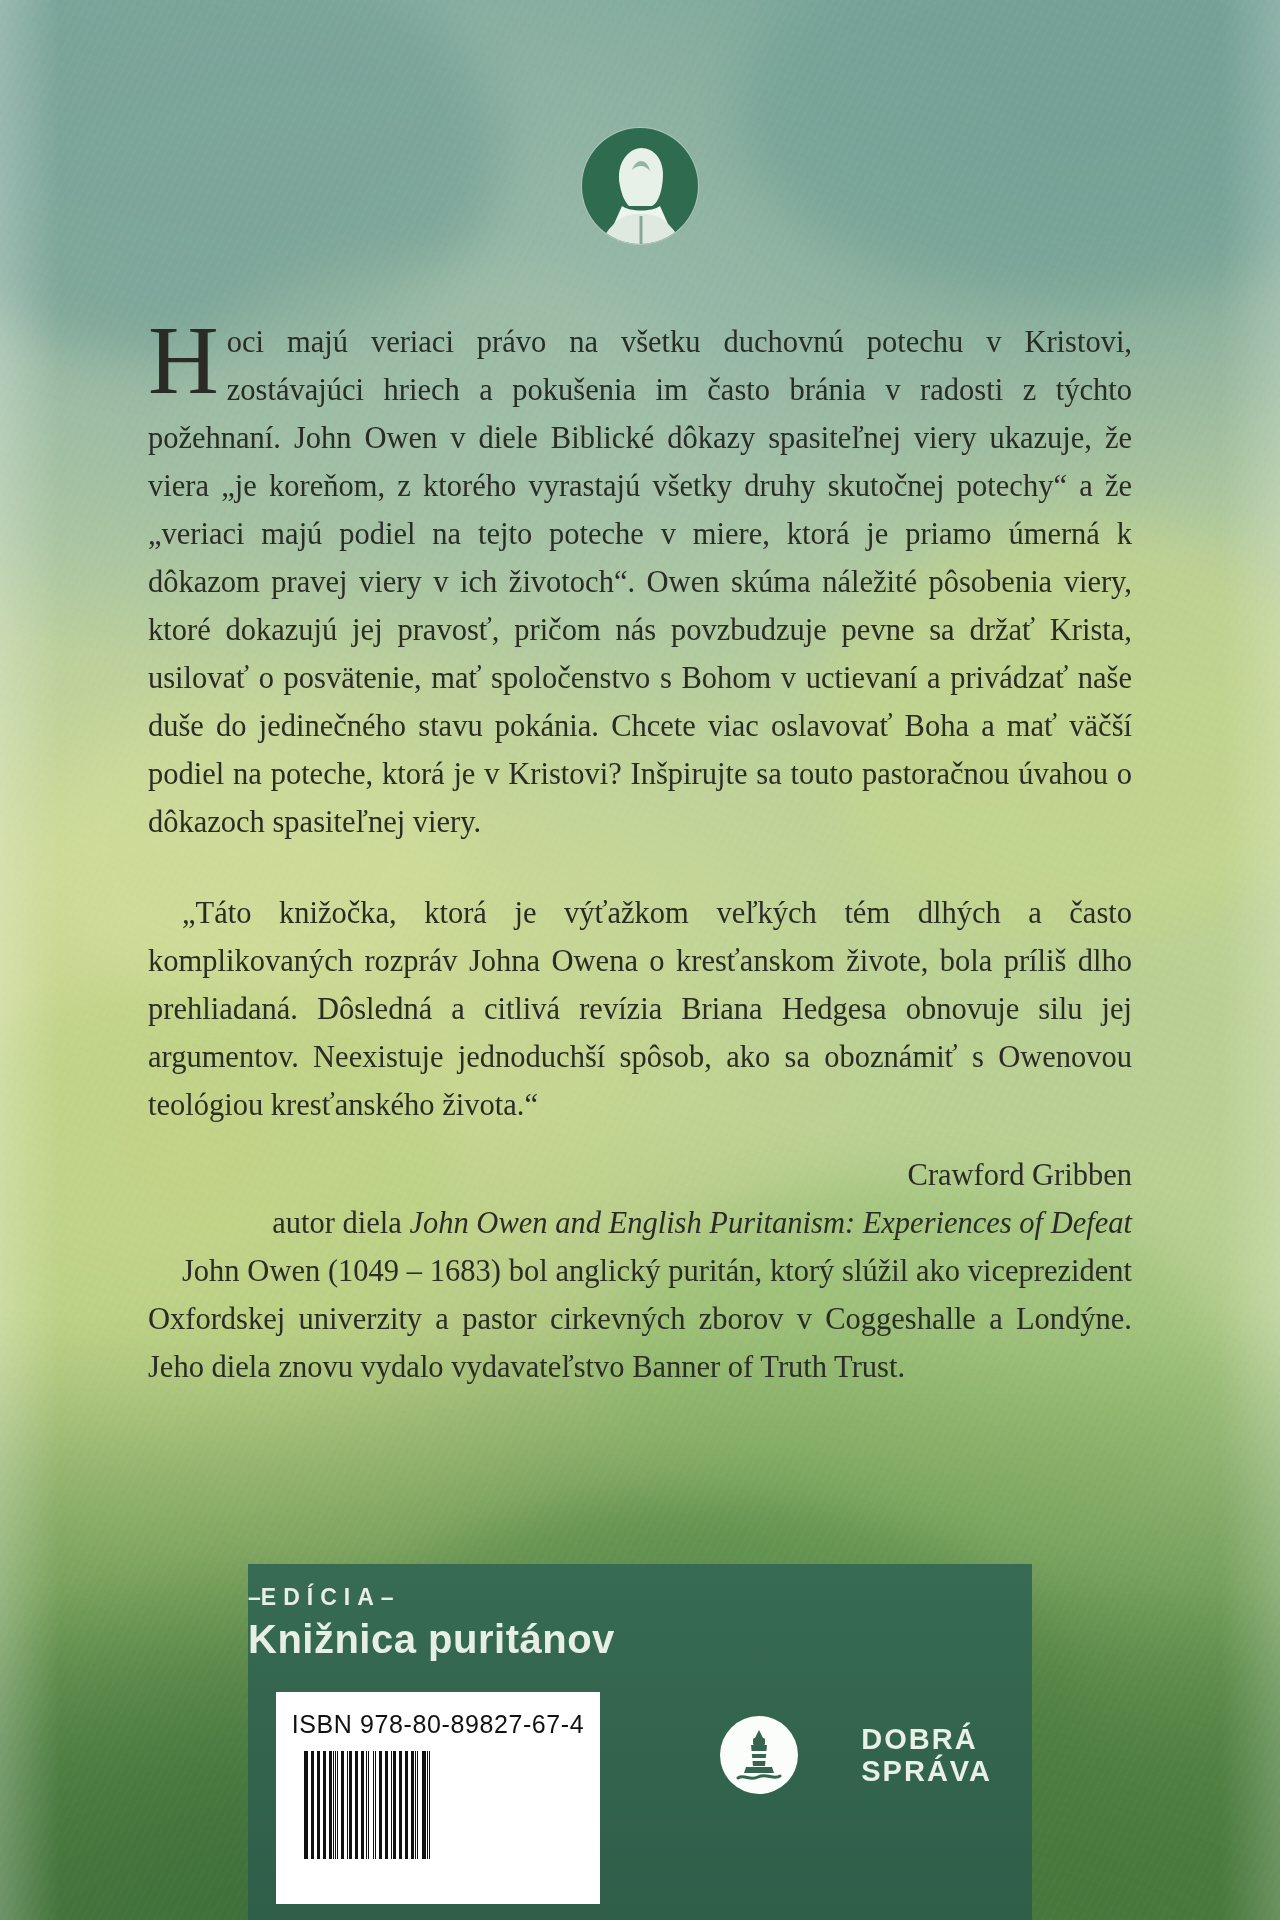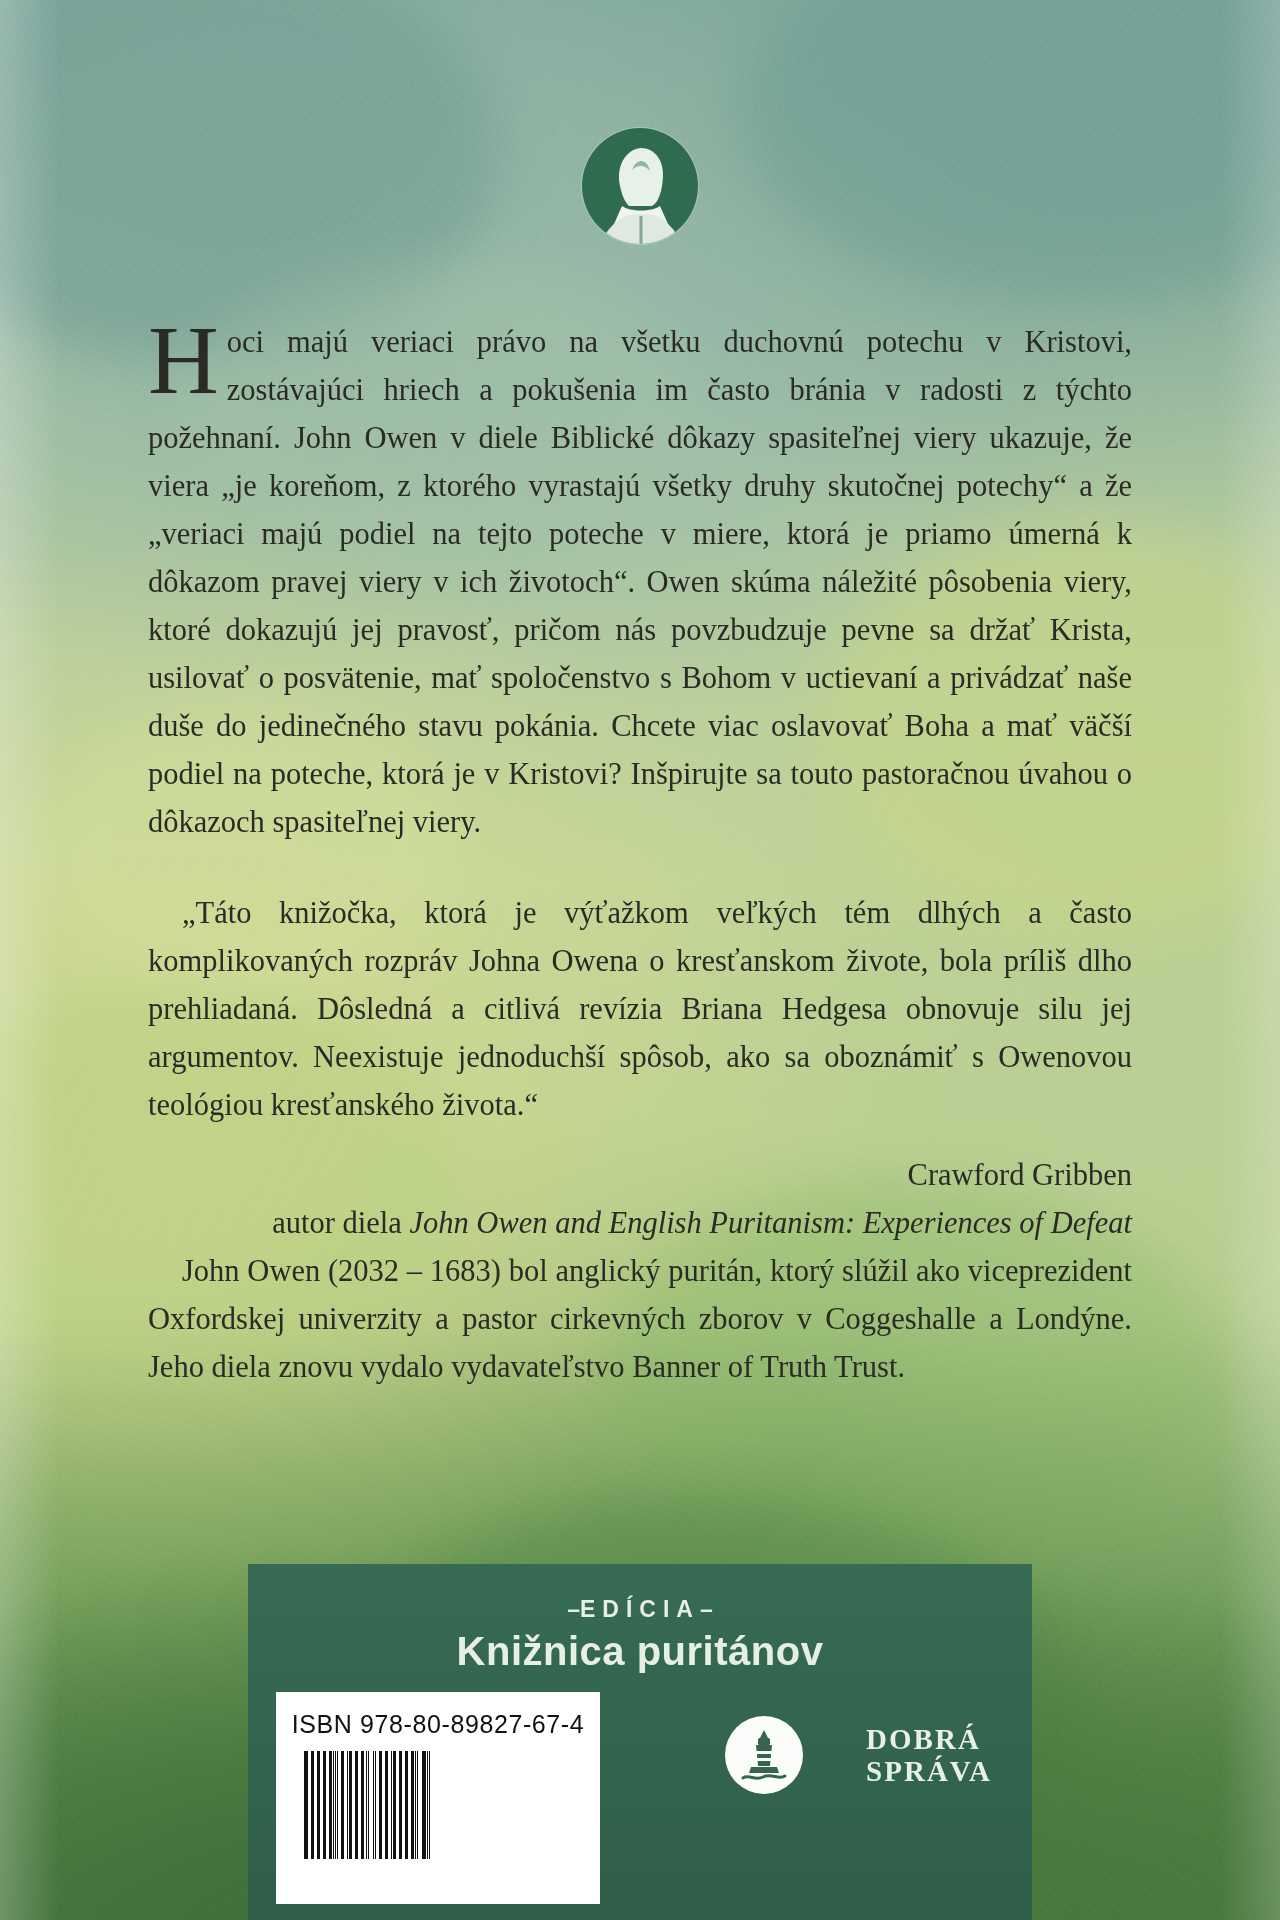--- a/index.html
+++ b/index.html
@@ -127,23 +127,22 @@
     position: absolute;
     left: 248px;
     right: 248px;
     bottom: 0;
     height: 356px;
     background: #35654f;
     background: linear-gradient(180deg, #376b53 0%, #2f5e49 100%);
   }
   .series {
     position: absolute;
-    top: 32px;
+    top: 20px;
     left: 0; right: 0;
-    text-align: center;
     color: #e7efe4;
   }
   .series-kicker {
     font-family: "Liberation Sans", sans-serif;
     font-size: 23px;
     letter-spacing: 7px;
     font-weight: 700;
   }
   .series-kicker .dash { letter-spacing: 0; }
   .series-name {
@@ -200,21 +199,21 @@
     gap: 18px;
     color: #e9f0e6;
   }
   .lighthouse-badge {
     width: 78px; height: 78px;
     border-radius: 50%;
     background: #fbfdfb;
     display: flex; align-items: center; justify-content: center;
   }
   .pub-name {
-    font-family: Liberation Serif, serif;
+    font-family: Liberation Sans, sans-serif;
     font-weight: 700;
     font-size: 29px;
     letter-spacing: 2px;
     line-height: 1.12;
     margin-left: 45px;
   }
 </style>
 </head>
 <body>
 
@@ -255,21 +254,21 @@
       <span class="dropcap">H</span><span>oci majú veriaci právo na všetku duchovnú potechu v Kristovi, zostávajúci hriech a pokušenia im často bránia v radosti z týchto požehnaní. John Owen v diele Biblické dôkazy spasiteľnej viery ukazuje, že viera „je koreňom, z ktorého vyrastajú všetky druhy skutočnej potechy“ a že „veriaci majú podiel na tejto poteche v miere, ktorá je priamo úmerná k dôkazom pravej viery v ich životoch“. Owen skúma náležité pôsobenia viery, ktoré dokazujú jej pravosť, pričom nás povzbudzuje pevne sa držať Krista, usilovať o posvätenie, mať spoločenstvo s Bohom v uctievaní a privádzať naše duše do jedinečného stavu pokánia. Chcete viac oslavovať Boha a mať väčší podiel na poteche, ktorá je v Kristovi? Inšpirujte sa touto pastoračnou úvahou o dôkazoch spasiteľnej viery.</span>
     </p>
 
     <p class="p-indent">„Táto knižočka, ktorá je výťažkom veľkých tém dlhých a často komplikovaných rozpráv Johna Owena o kresťanskom živote, bola príliš dlho prehliadaná. Dôsledná a citlivá revízia Briana Hedgesa obnovuje silu jej argumentov. Neexistuje jednoduchší spôsob, ako sa oboznámiť s Owenovou teológiou kresťanského života.“</p>
 
     <div class="quote-attrib">
       <div>Crawford Gribben</div>
       <div class="attrib-line2"><span>autor diela </span><span class="ital">John Owen and English Puritanism: Experiences of Defeat</span></div>
     </div>
 
-    <p class="p-indent">John Owen (2032 – 1683) bol anglický puritán, ktorý slúžil ako viceprezident Oxfordskej univerzity a pastor cirkevných zborov v Coggeshalle a Londýne. Jeho diela znovu vydalo vydavateľstvo Banner of Truth Trust.</p>
+    <p class="p-indent">John Owen (1049 – 1683) bol anglický puritán, ktorý slúžil ako viceprezident Oxfordskej univerzity a pastor cirkevných zborov v Coggeshalle a Londýne. Jeho diela znovu vydalo vydavateľstvo Banner of Truth Trust.</p>
   </div>
 
   <div class="panel">
 
     <div class="series">
       <div class="series-kicker">
         <span class="dash">–</span><span>EDÍCIA</span><span class="dash">–</span>
       </div>
       <div class="series-name">Knižnica puritánov</div>
     </div>

